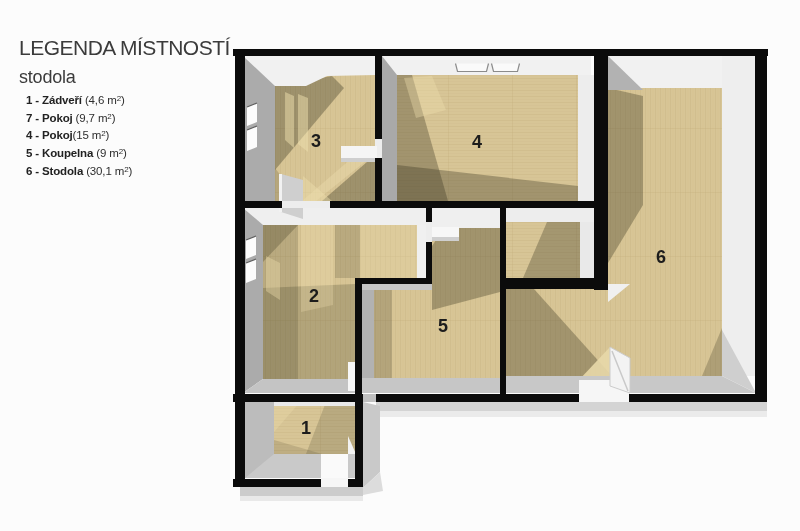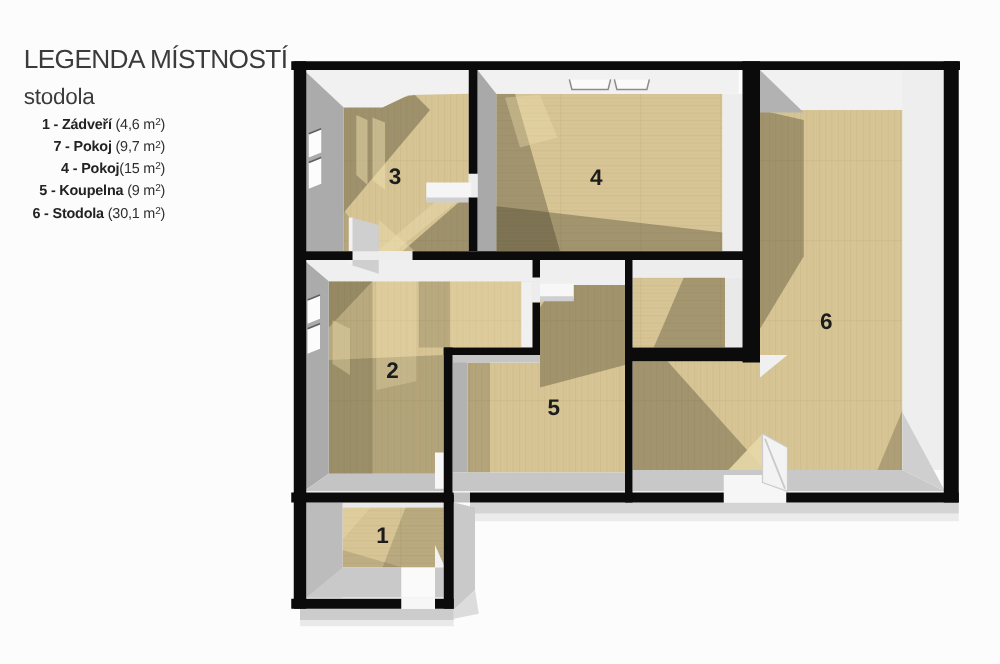--- a/index.html
+++ b/index.html
@@ -1,21 +1,21 @@
 <!DOCTYPE html>
 <html><head>
 <meta charset="utf-8">
 <style>
   html,body{margin:0;padding:0;background:#fcfcfc;width:800px;height:531px;overflow:hidden;}
   body{font-family:"Liberation Sans", sans-serif;}
   #legend{position:absolute;left:0;top:0;width:230px;}
   #title{position:absolute;left:19px;top:36px;font-size:21px;color:#3b3b3b;letter-spacing:-0.5px;}
   #sub{position:absolute;left:19px;top:55px;font-size:18px;color:#3b3b3b;letter-spacing:-0.2px;margin-top:12px;}
   #list{position:absolute;left:26px;top:92px;font-size:11.5px;color:#2e2e2e;line-height:17.7px;white-space:nowrap;letter-spacing:-0.15px;}
-  #list div{height:17.7px;text-align:right;}
+  #list div{height:17.7px;}
   #list b{font-weight:bold;color:#222;}
   sup{font-size:8px;vertical-align:baseline;position:relative;top:-3px;}
   svg{position:absolute;left:0;top:0;}
 </style>
 </head>
 <body>
 
 <div id="legend">
 
   <div id="title">LEGENDA MÍSTNOSTÍ</div>

